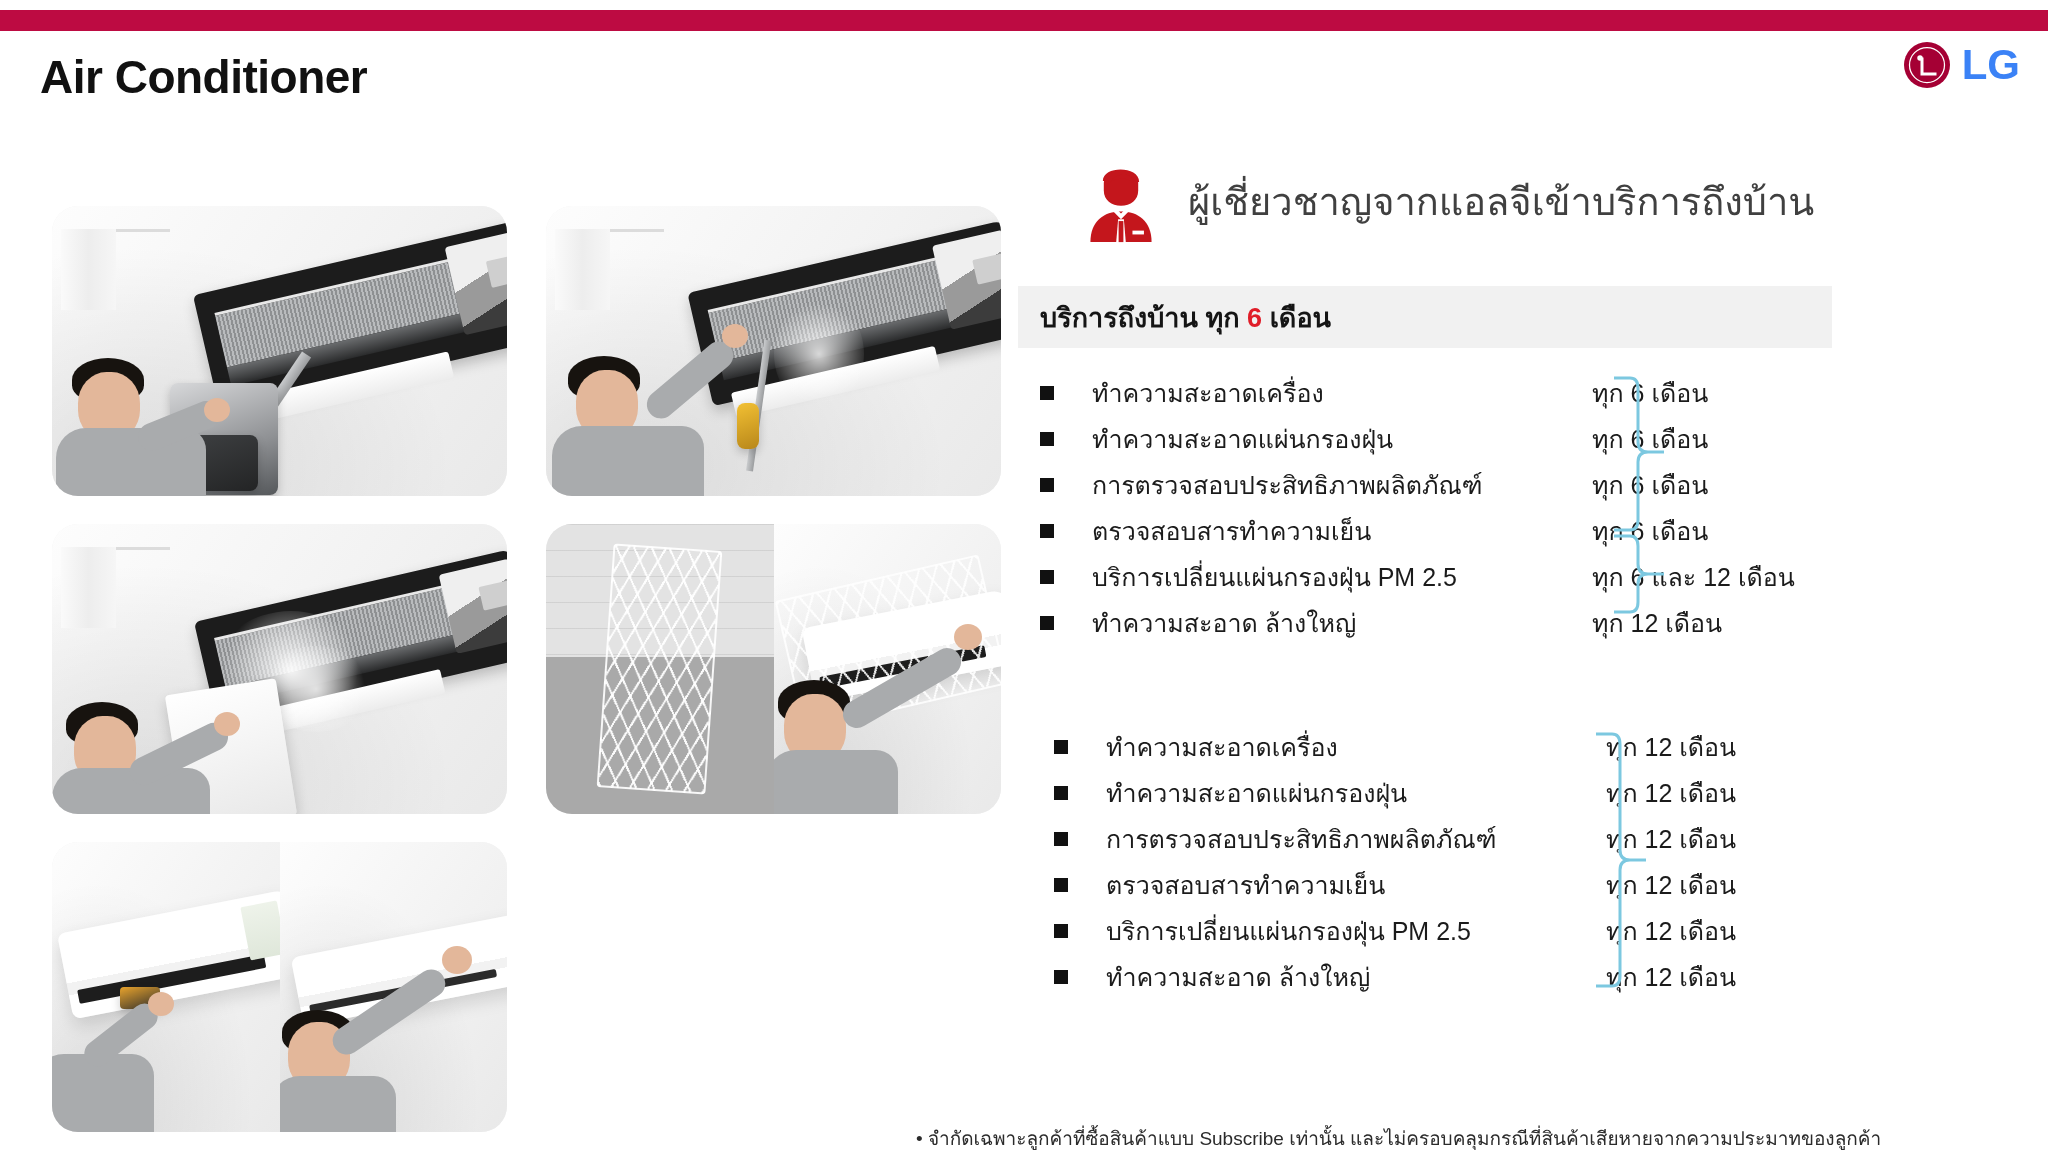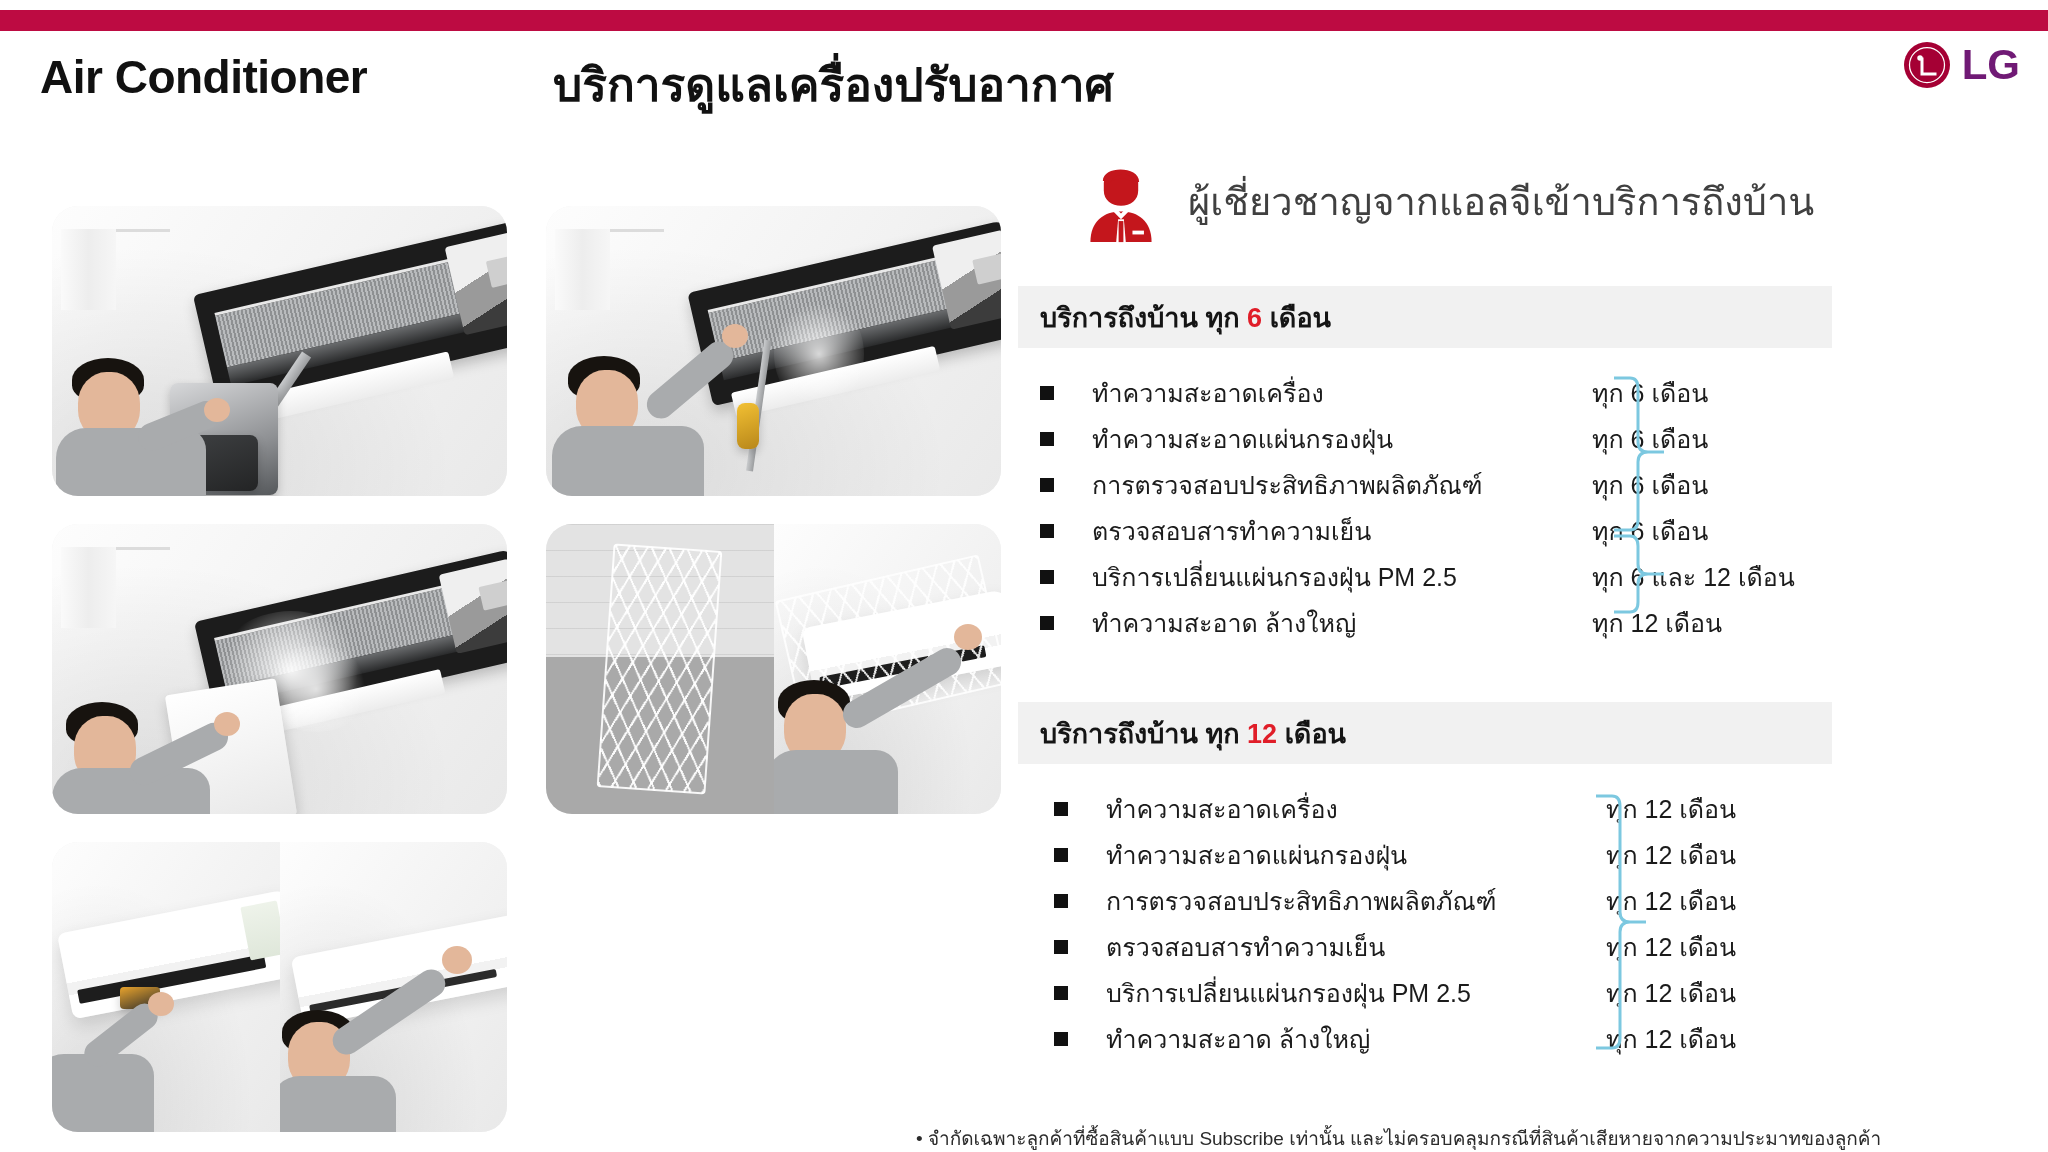--- a/index.html
+++ b/index.html
@@ -28,21 +28,21 @@
     font-size: 46px; font-weight: 700; color: #111; white-space: nowrap;
   }
 
   
   .lg-logo {
     position: absolute; right: 28px; top: 30px;
     display: flex; align-items: center; gap: 10px;
   }
   .lg-mark { width: 50px; height: 50px; }
   .lg-word {
-    font-size: 42px; font-weight: 700; color: #701a75;
+    font-size: 42px; font-weight: 700; color: #3b82f6;
     letter-spacing: 0px; line-height: 1;
   }
 
   
   .photos { position: absolute; left: 52px; top: 196px; }
   .photo-row { display: flex; gap: 39px; margin-bottom: 28px; }
   .photo {
     width: 455px; height: 290px; border-radius: 26px;
     overflow: hidden; position: relative; background: #f2f2f2;
   }
@@ -208,21 +208,20 @@
   }
 </style>
 </head>
 <body>
 
 <div id="slide">
 
   <div class="top-banner"></div>
 
   <div class="title-en">Air Conditioner</div>
-  <div class="title-th">บริการดูแลเครื่องปรับอากาศ</div>
 
   <div class="lg-logo">
     <svg class="lg-mark" viewBox="0 0 100 100">
       <circle cx="50" cy="50" r="46" fill="#a50034"></circle>
       <circle cx="50" cy="50" r="35" fill="none" stroke="#ffffff" stroke-width="2.5"></circle>
       <circle cx="36" cy="36" r="5.5" fill="#ffffff"></circle>
       <path d="M40 38 L40 68 L66 68" fill="none" stroke="#ffffff" stroke-width="6" stroke-linecap="square"></path>
     </svg>
     <span class="lg-word">LG</span>
   </div>
@@ -421,25 +420,20 @@
       </div>
       <div class="row">
         <span class="bullet"></span>
         <span class="task">ทำความสะอาด ล้างใหญ่</span>
         <span class="freq">ทุก 12 เดือน</span>
       </div>
     </div>
   </div>
 
   <div class="section" style="top:692px;">
-    <div class="section-header">
-      <div class="h-text">
-        <span>บริการถึงบ้าน ทุก </span><span class="h-num">12</span><span> เดือน</span>
-      </div>
-    </div>
 
     <div class="rows">
       <svg class="brace-layer" width="814" height="290">
         <path d="M578 10 L594 10 Q602 10 602 20 L602 126 Q602 136 612 136 Q602 136 602 146 L602 252 Q602 262 594 262 L578 262" fill="none" stroke="#7cc8e0" stroke-width="3"></path>
         <line x1="612" y1="136" x2="628" y2="136" stroke="#7cc8e0" stroke-width="3"></line>
       </svg>
 
       <div class="row indent">
         <span class="bullet"></span>
         <span class="task">ทำความสะอาดเครื่อง</span>

